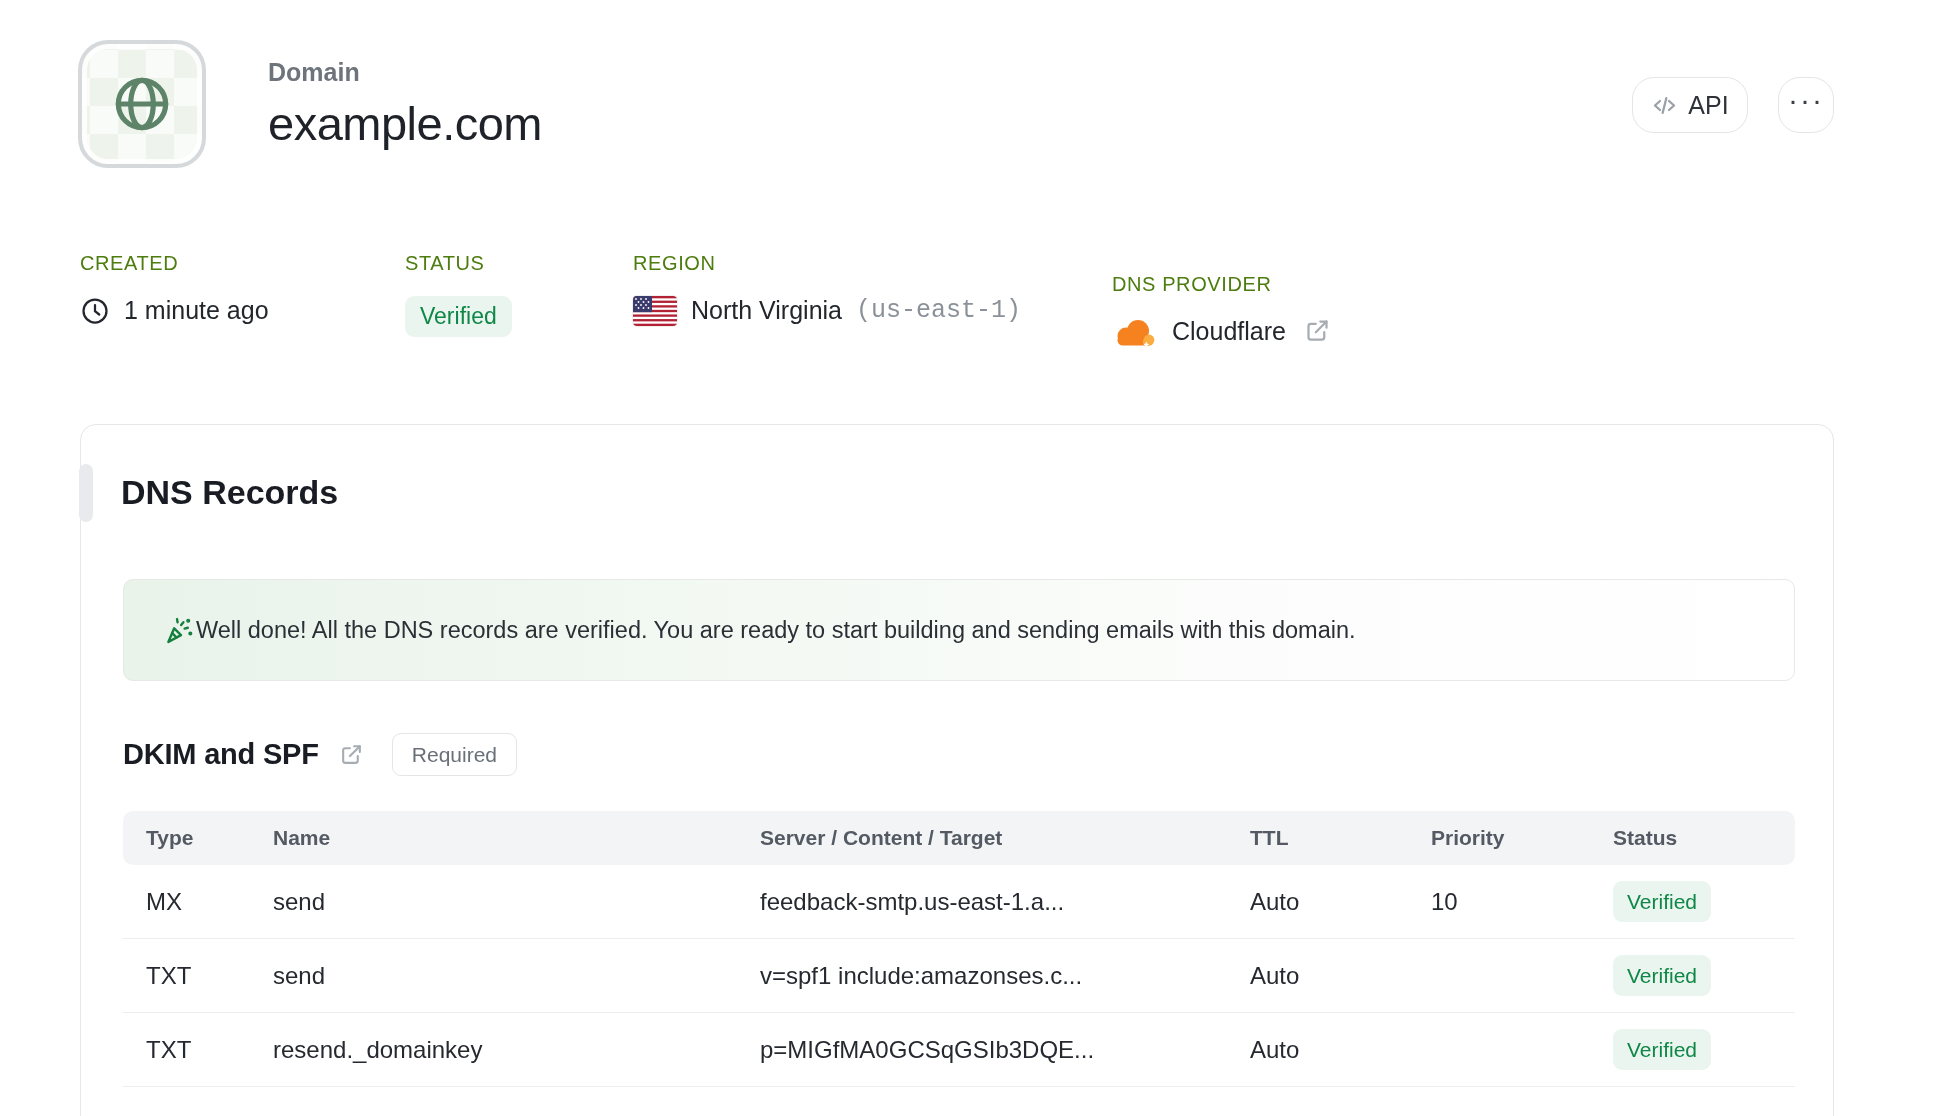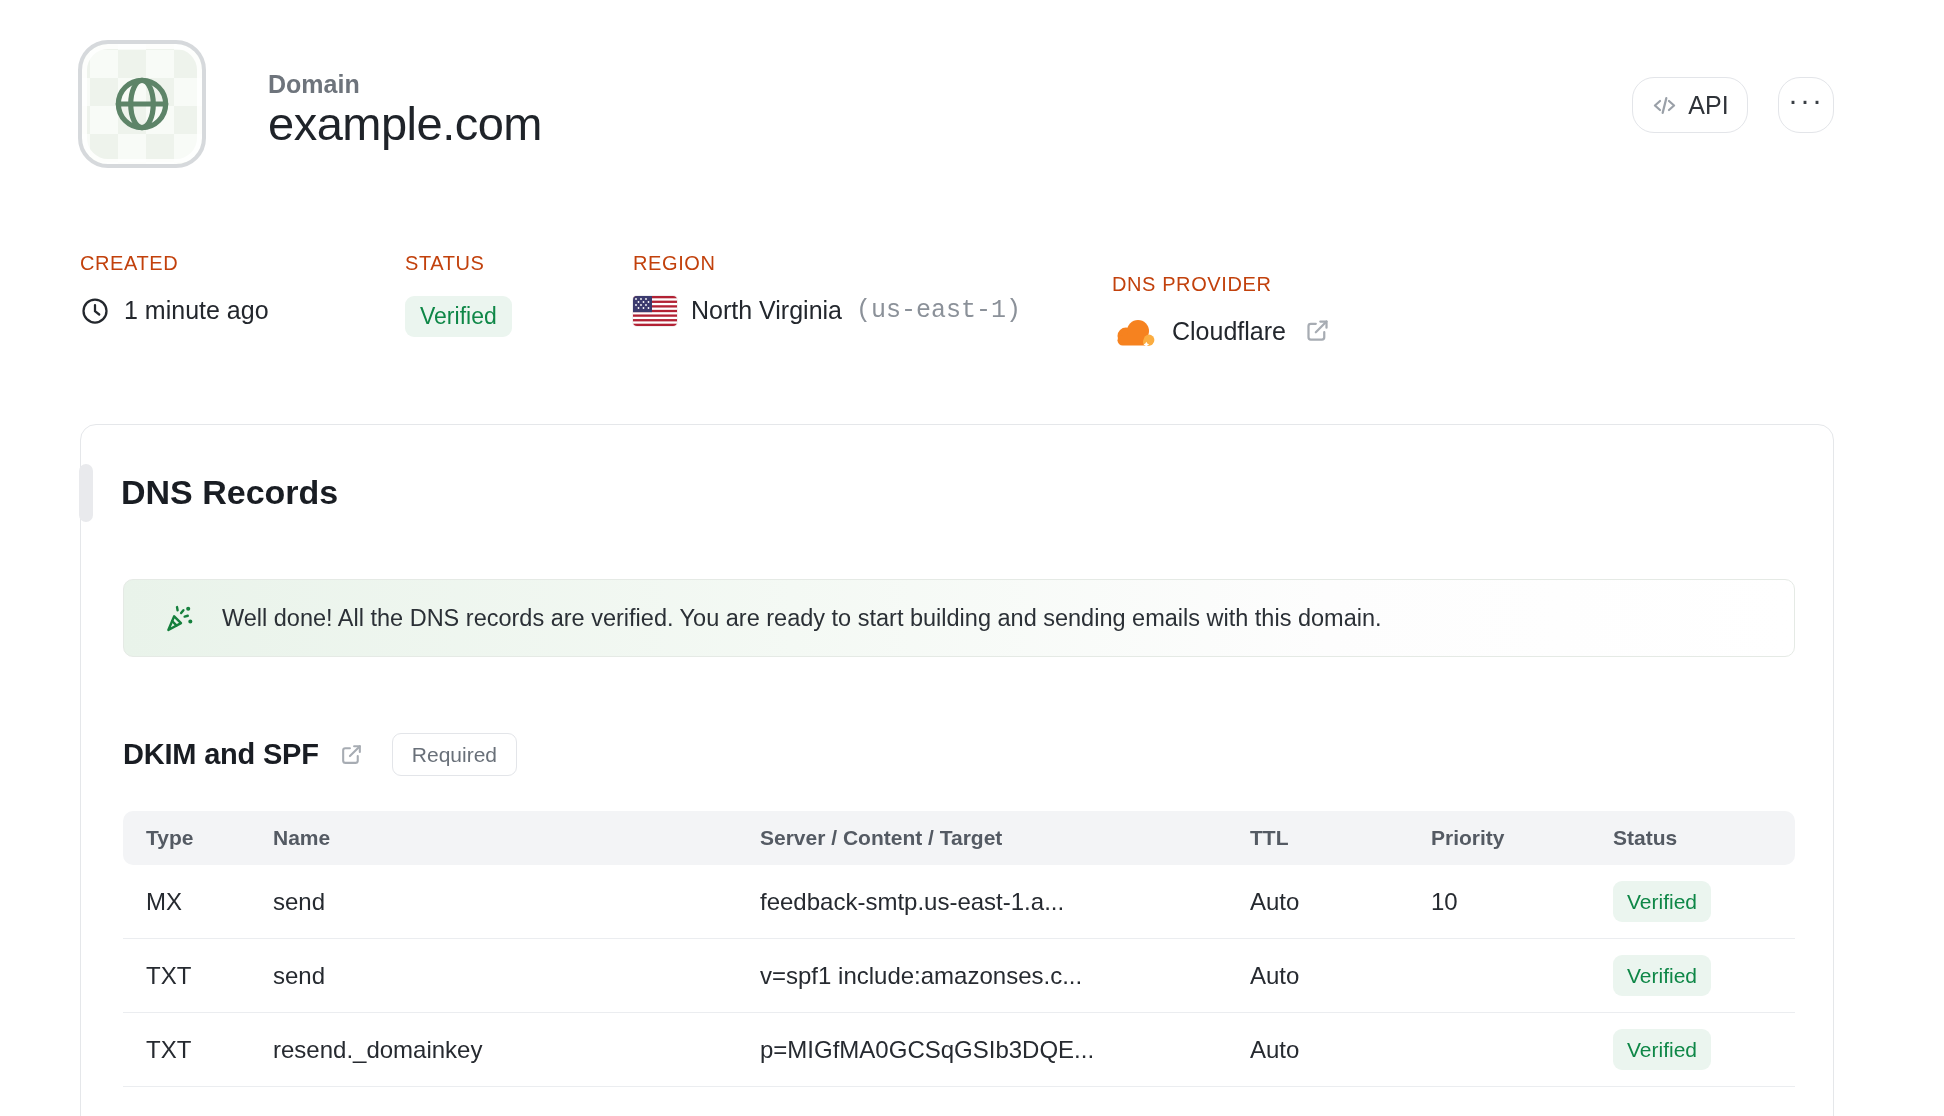--- a/index.html
+++ b/index.html
@@ -8,52 +8,52 @@
   .stage { position:relative; width:1944px; height:1116px; background:#fff; }
 
   
   .domain-tile { position:absolute; left:78px; top:40px; width:128px; height:128px;
     border:4px solid #d6d9dc; border-radius:30px;
     background-color:#f7faf6;
     background-image:conic-gradient(#eef3ec 25%, #f8fbf7 0 50%, #eef3ec 0 75%, #f8fbf7 0);
     background-size:56px 56px; background-position:8px 6px;
     box-shadow: inset 0 0 0 5px rgba(255,255,255,.85);
     display:flex; align-items:center; justify-content:center; }
-  .kicker { position:absolute; left:268px; top:70px; font-size:25px; font-weight:700; color:#6e747c;text-align:center; }
+  .kicker { position:absolute; left:268px; top:58px; font-size:25px; font-weight:700; color:#6e747c;text-align:center; }
   .page-title { position:absolute; left:268px; top:96px; font-size:47px; font-weight:400;
     color:#1f2329; letter-spacing:-0.5px; }
 
   .btn { position:absolute; top:77px; height:56px; background:#fff; border:1px solid #e3e5e9;
     border-radius:22px; display:flex; align-items:center; justify-content:center; gap:10px;
     font-size:25px; color:#2f3339; cursor:pointer; }
   .btn-api { left:1632px; width:116px; }
   .btn-more { left:1778px; width:56px; font-size:30px; letter-spacing:2px; color:#3a3f45; padding-bottom:10px; }
 
   
   .meta-col { position:absolute; top:252px; }
-  .meta-label { font-size:20px; font-weight:500; color:#c2410c; letter-spacing:.6px; }
+  .meta-label { font-size:20px; font-weight:500; color:#4d7c0f; letter-spacing:.6px; }
   .meta-value { position:absolute; top:44px; left:0; display:flex; align-items:flex-start; gap:14px;
     font-size:25px; color:#23272d; white-space:nowrap; }
   .m-created { left:80px; } .m-status { left:405px; } .m-region { left:633px; } .m-dns { left:1112px;margin-top:21px; }
   .region-code { color:#8b9199;font-family:Liberation Mono, monospace; }
   .badge-green { display:inline-block; background:#ebf5ef; color:#0e8747; font-size:23px;
     padding:9px 15px; border-radius:9px; line-height:1; }
   .flag { width:44px; height:30px; border-radius:4px; box-shadow:0 0 0 1px rgba(0,0,0,.06); }
 
   
   .card { position:absolute; left:80px; top:424px; width:1754px; height:790px;
     background:#fff; border:1px solid #e5e7ea; border-radius:16px; }
   .scroll-indicator { position:absolute; left:-2px; top:39px; width:14px; height:58px;
     background:#e9eaed; border-radius:8px; }
   .card-title { position:absolute; left:40px; top:48px; font-size:34px; font-weight:700; color:#191d23; }
 
-  .banner { position:absolute; left:42px; top:154px; width:1672px; height:78px;
+  .banner { position:absolute; left:42px; top:154px; width:1672px; height:102px;
     border:1px solid #e5eae5; border-radius:10px;
     background:linear-gradient(90deg,#e9f3ea 0%, #f4f9f4 40%, #fdfdfd 72%, #ffffff 100%);
-    display:flex; align-items:center; padding:0 38px; gap:26px; }
+    display:flex; align-items:center; padding:0 38px; }
   .banner-text { font-size:23.5px; color:#2b3036; }
 
   .dkim-row { position:absolute; left:42px; top:308px; display:flex; align-items:center; gap:20px; }
   .dkim-title { font-size:29px; font-weight:700; color:#191d23; letter-spacing:-0.2px; }
   .badge-outline { border:1px solid #e3e5e9; border-radius:9px; color:#697079; font-size:21px;
     padding:10px 19px; line-height:1; margin-left:8px; }
 
   
   .dns-table { position:absolute; left:42px; top:386px; width:1672px; }
   .thead { display:grid; grid-template-columns:150px 487px 490px 181px 182px 1fr;

